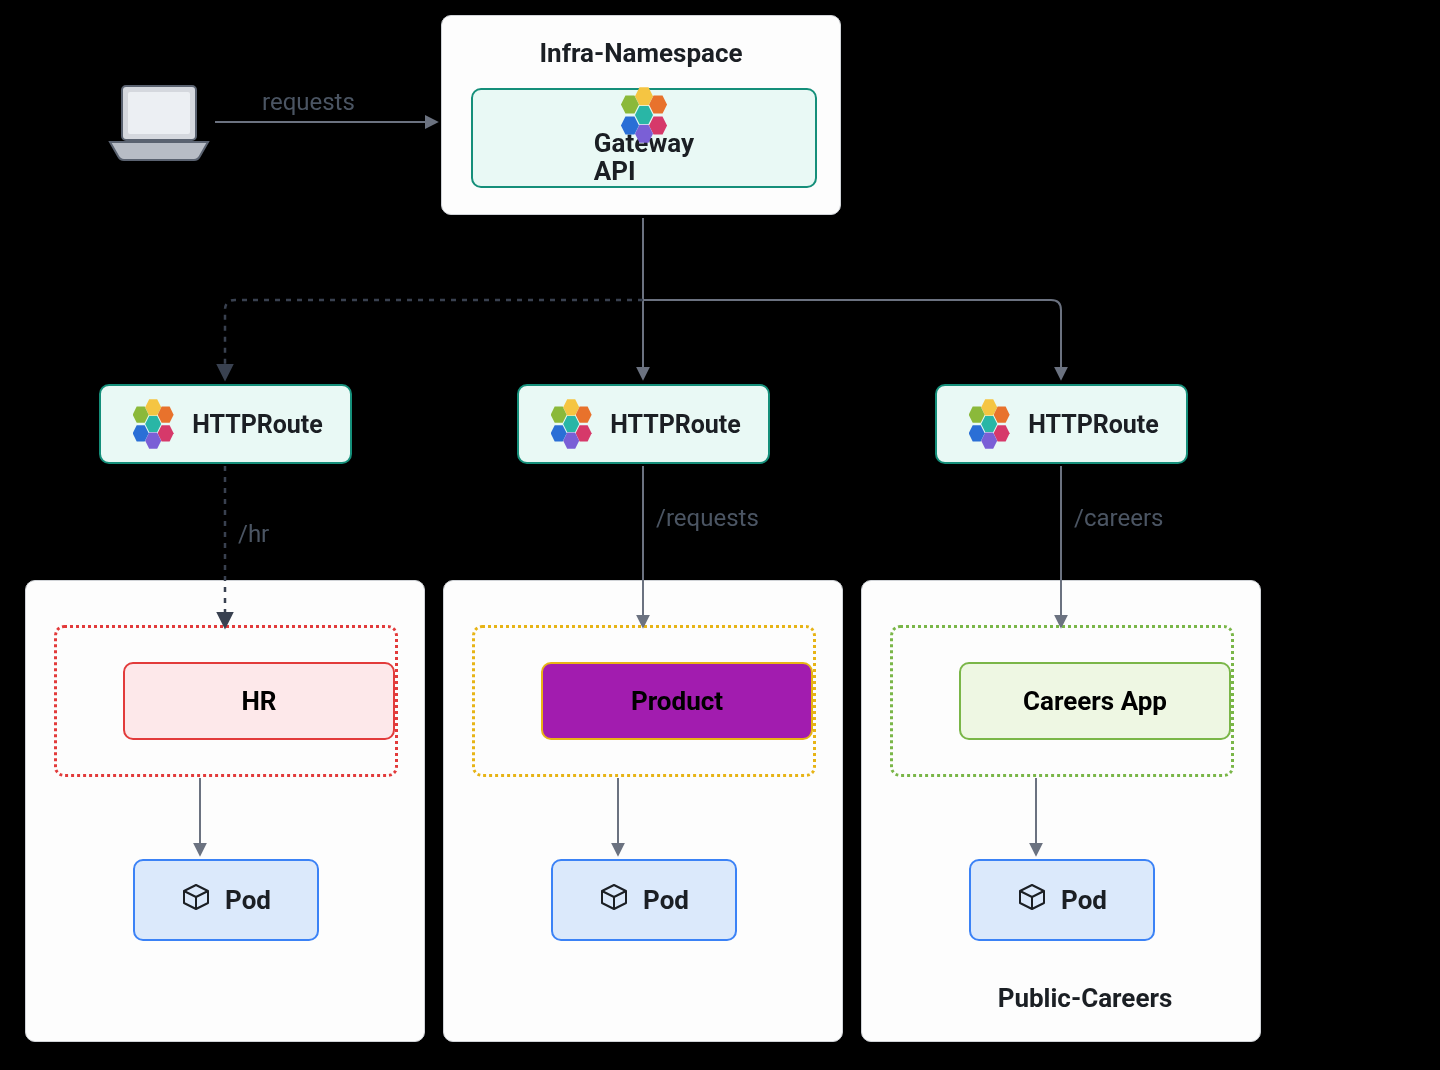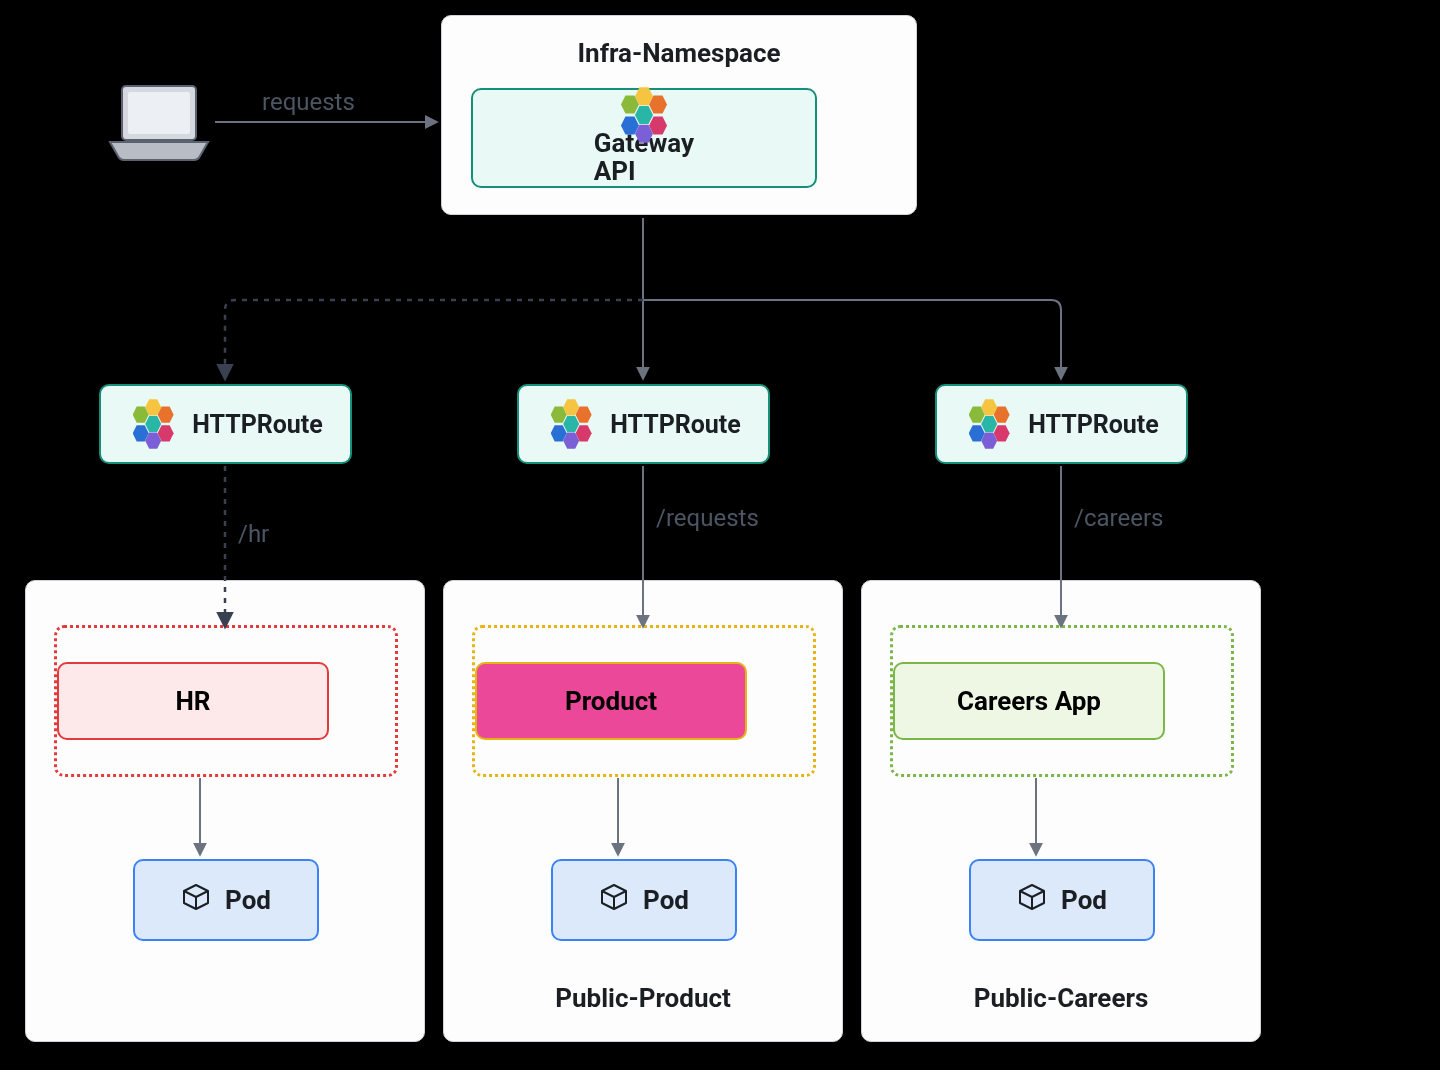--- a/index.html
+++ b/index.html
@@ -4,21 +4,21 @@
 <style>
   * { box-sizing: border-box; margin: 0; padding: 0; }
   html, body { width: 1440px; height: 1070px; background: #000; font-family: -apple-system, BlinkMacSystemFont, "Segoe UI", Roboto, sans-serif; }
   .canvas { position: relative; width: 1440px; height: 1070px; }
   svg.overlay { position: absolute; top: 0; left: 0; width: 1440px; height: 1070px; pointer-events: none; }
   .box { position: absolute; border-radius: 10px; }
   .ns-box { background: #fdfdfd; border: 1px solid #d0d3d7; box-shadow: 0 6px 14px rgba(0,0,0,0.35); }
   .ns-title { font-weight: 700; font-size: 26px; color: #1b1f24; text-align: center; }
   .k8s-box { background: #e9f9f5; border: 2.5px solid #158f7a; display:flex; align-items:center; justify-content:center; gap:14px; font-weight:700; font-size:26px; color:#1b1f24; }
   .k8s-box.small { font-size:25px; }
-  .service-wrap { border: 3px dotted; border-radius: 10px; display:flex; align-items:center; justify-content:flex-start; }
+  .service-wrap { border: 3px dotted; border-radius: 10px; display:flex; align-items:center; justify-content:flex-end; }
   .service-box { border-radius:10px; font-weight:700; font-size:26px; display:flex; align-items:center; justify-content:center; }
   .pod-box { background:#dbe9fb; border:2px solid #3b82f6; border-radius:10px; display:flex; align-items:center; justify-content:center; gap:14px; font-weight:700; font-size:26px; color:#1b1f24; }
   .edge-label { position:absolute; font-size:24px; color:#4b5563; }
   .hexes { width:56px; height:50px; position:relative; }
   .hexes.s { width:50px; height:44px; }
   .hex { position:absolute; width:18px; height:20px; clip-path: polygon(25% 5%, 75% 5%, 100% 50%, 75% 95%, 25% 95%, 0% 50%); }
   .hexes.s .hex { width:16px; height:18px; }
   .h1{background:#f5c542;} .h2{background:#e8722c;} .h3{background:#8bb93a;} .h4{background:#2a6fd6;} .h5{background:#d6396a;} .h6{background:#7a5fd6;} .h7{background:#29b6a6;}
   .cube { width:30px; height:30px; }
 </style>
@@ -30,21 +30,21 @@
   <div class="box" style="left:108px; top:84px; width:102px; height:78px;">
     <svg viewBox="0 0 102 78" width="102" height="78">
       <rect x="14" y="2" width="74" height="54" rx="4" fill="#d5d8de" stroke="#5a6270" stroke-width="2"></rect>
       <rect x="20" y="8" width="62" height="42" rx="2" fill="#eceff3"></rect>
       <path d="M2 58 H100 L92 72 Q90 76 86 76 H16 Q12 76 10 72 Z" fill="#b7bcc5" stroke="#5a6270" stroke-width="2"></path>
     </svg>
   </div>
 
   <div class="edge-label" style="left:262px; top:88px;">requests</div>
 
-  <div class="box ns-box" style="left:441px; top:15px; width:476px; height:200px;">
+  <div class="box ns-box" style="left:441px; top:15px; width:400px; height:200px;">
     <div class="ns-title" style="padding-top:22px;">Infra-Namespace</div>
     <div class="box k8s-box" style="left:29px; top:72px; width:346px; height:100px; position:absolute;flex-direction:column;">
       <div class="hexes">
           <div class="hex h1" style="left: 19px; top: -3.8px;"></div>
           <div class="hex h2" style="left: 33.04px; top: 4.6px;"></div>
           <div class="hex h5" style="left: 33.04px; top: 25.4px;"></div>
           <div class="hex h6" style="left: 19px; top: 33.8px;"></div>
           <div class="hex h4" style="left: 4.96px; top: 25.4px;"></div>
           <div class="hex h3" style="left: 4.96px; top: 4.6px;"></div>
           <div class="hex h7" style="left: 19px; top: 15px;"></div>
@@ -107,35 +107,34 @@
       <span><svg class="cube" viewBox="0 0 30 30">
             <path d="M15 3 L27 9 V21 L15 27 L3 21 V9 Z" fill="none" stroke="#1b1f24" stroke-width="2" stroke-linejoin="round"></path>
             <path d="M3 9 L15 15 L27 9 M15 15 V27" fill="none" stroke="#1b1f24" stroke-width="2" stroke-linejoin="round"></path>
           </svg></span>
       <span>Pod</span>
     </div>
   </div>
 
   <div class="box ns-box" style="left:443px; top:580px; width:400px; height:462px;">
     <div class="box service-wrap" style="left:28px; top:44px; width:344px; height:152px; border-color:#e7b416; position:absolute;">
-      <div class="service-box" style="width:272px; height:78px; background:#ec4899; border:2px solid #e7b416;">
+      <div class="service-box" style="width:272px; height:78px; background:#a21caf; border:2px solid #e7b416;">
         <span>Product</span>
       </div>
     </div>
     <div class="box pod-box" style="left:107px; top:278px; width:186px; height:82px; position:absolute;">
       <span><svg class="cube" viewBox="0 0 30 30">
             <path d="M15 3 L27 9 V21 L15 27 L3 21 V9 Z" fill="none" stroke="#1b1f24" stroke-width="2" stroke-linejoin="round"></path>
             <path d="M3 9 L15 15 L27 9 M15 15 V27" fill="none" stroke="#1b1f24" stroke-width="2" stroke-linejoin="round"></path>
           </svg></span>
       <span>Pod</span>
     </div>
-    <div class="ns-title" style="position:absolute; bottom:28px; width:100%;">Public-Product</div>
   </div>
 
-  <div class="box ns-box" style="left:861px; top:580px; width:400px; height:462px;">
+  <div class="box ns-box" style="left:861px; top:580px; width:400px; height:462px;padding-left:24px;">
     <div class="box service-wrap" style="left:28px; top:44px; width:344px; height:152px; border-color:#7ab648; position:absolute;">
       <div class="service-box" style="width:272px; height:78px; background:#eef7e3; border:2px solid #7ab648;">
         <span>Careers App</span>
       </div>
     </div>
     <div class="box pod-box" style="left:107px; top:278px; width:186px; height:82px; position:absolute;">
       <span><svg class="cube" viewBox="0 0 30 30">
             <path d="M15 3 L27 9 V21 L15 27 L3 21 V9 Z" fill="none" stroke="#1b1f24" stroke-width="2" stroke-linejoin="round"></path>
             <path d="M3 9 L15 15 L27 9 M15 15 V27" fill="none" stroke="#1b1f24" stroke-width="2" stroke-linejoin="round"></path>
           </svg></span>

